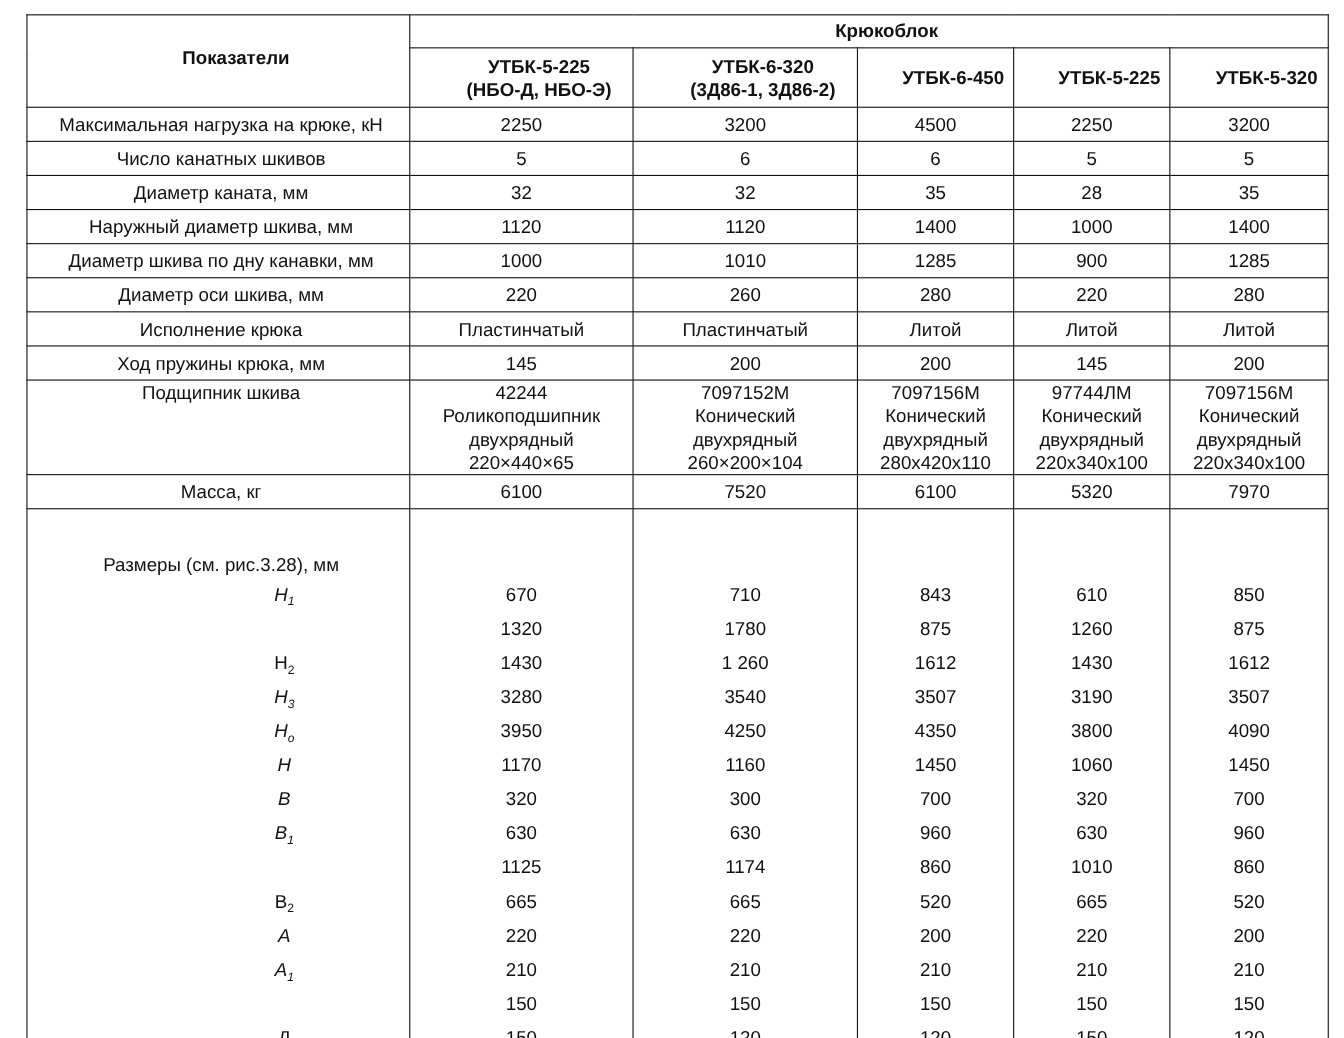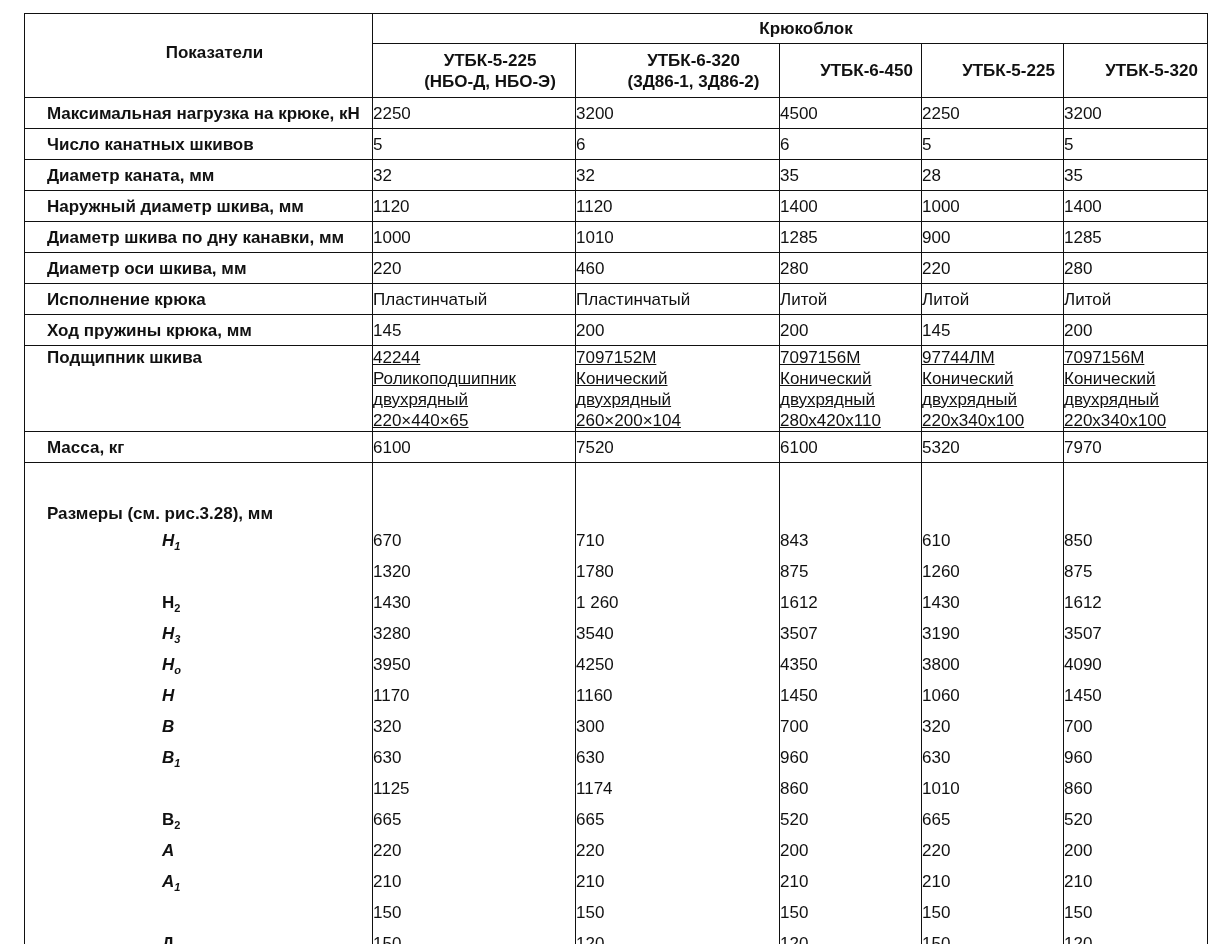--- a/index.html
+++ b/index.html
@@ -2,27 +2,27 @@
 <html><head>
 <meta charset="utf-8">
 <style>
   html, body { margin: 0; padding: 0; background: #ffffff; }
   body { width: 1222px; height: 944px; position: relative; overflow: hidden;
          font-family: "Liberation Sans", sans-serif; color: #111; }
   table { position: absolute; left: 24px; top: 13px; border-collapse: collapse;
           table-layout: fixed; width: 1183px; }
   td, th { border: 1.5px solid #111; padding: 0; font-size: 17px; line-height: 21px; }
   th { font-weight: bold; text-align: center; vertical-align: middle; padding-left: 32px; }
-  td.p { text-align: left; padding-left: 22px; white-space: nowrap; font-weight: bold; }
-  td.v { text-align: left; }
+  td.p { text-align: center; padding-left: 5px; white-space: nowrap; }
+  td.v { text-align: center; }
   tr.r td { height: 30px; }
   tr.h1 th { height: 29px; }
   tr.h2 th { height: 53px; }
   tr.bear td { height: 82px; vertical-align: top; padding-top: 1px; }
-  tr.bear td.v { line-height: 21px; text-decoration: underline; }
+  tr.bear td.v { line-height: 21px; }
   tr.dims td { vertical-align: top; border-bottom: none; }
   .dimrow { height: 31px; line-height: 31px; }
   .dimhead { height: 22px; line-height: 22px; margin-top: 40px; }
   .sym { padding-left: 115px; font-style: italic; }
   .sym.up { font-style: normal; margin-top: 31px; }
   .sym sub { font-size: 11px; }
   .lines { display: block; }
   tr.lastrow td { border-bottom: 1.5px solid #111; }
 </style>
 </head>
@@ -99,21 +99,21 @@
         <td class="p">Диаметр шкива по дну канавки, мм</td>
         <td class="v">1000</td>
         <td class="v">1010</td>
         <td class="v">1285</td>
         <td class="v">900</td>
         <td class="v">1285</td>
       </tr>
       <tr class="r">
         <td class="p">Диаметр оси шкива, мм</td>
         <td class="v">220</td>
-        <td class="v">460</td>
+        <td class="v">260</td>
         <td class="v">280</td>
         <td class="v">220</td>
         <td class="v">280</td>
       </tr>
       <tr class="r">
         <td class="p">Исполнение крюка</td>
         <td class="v">Пластинчатый</td>
         <td class="v">Пластинчатый</td>
         <td class="v">Литой</td>
         <td class="v">Литой</td>

